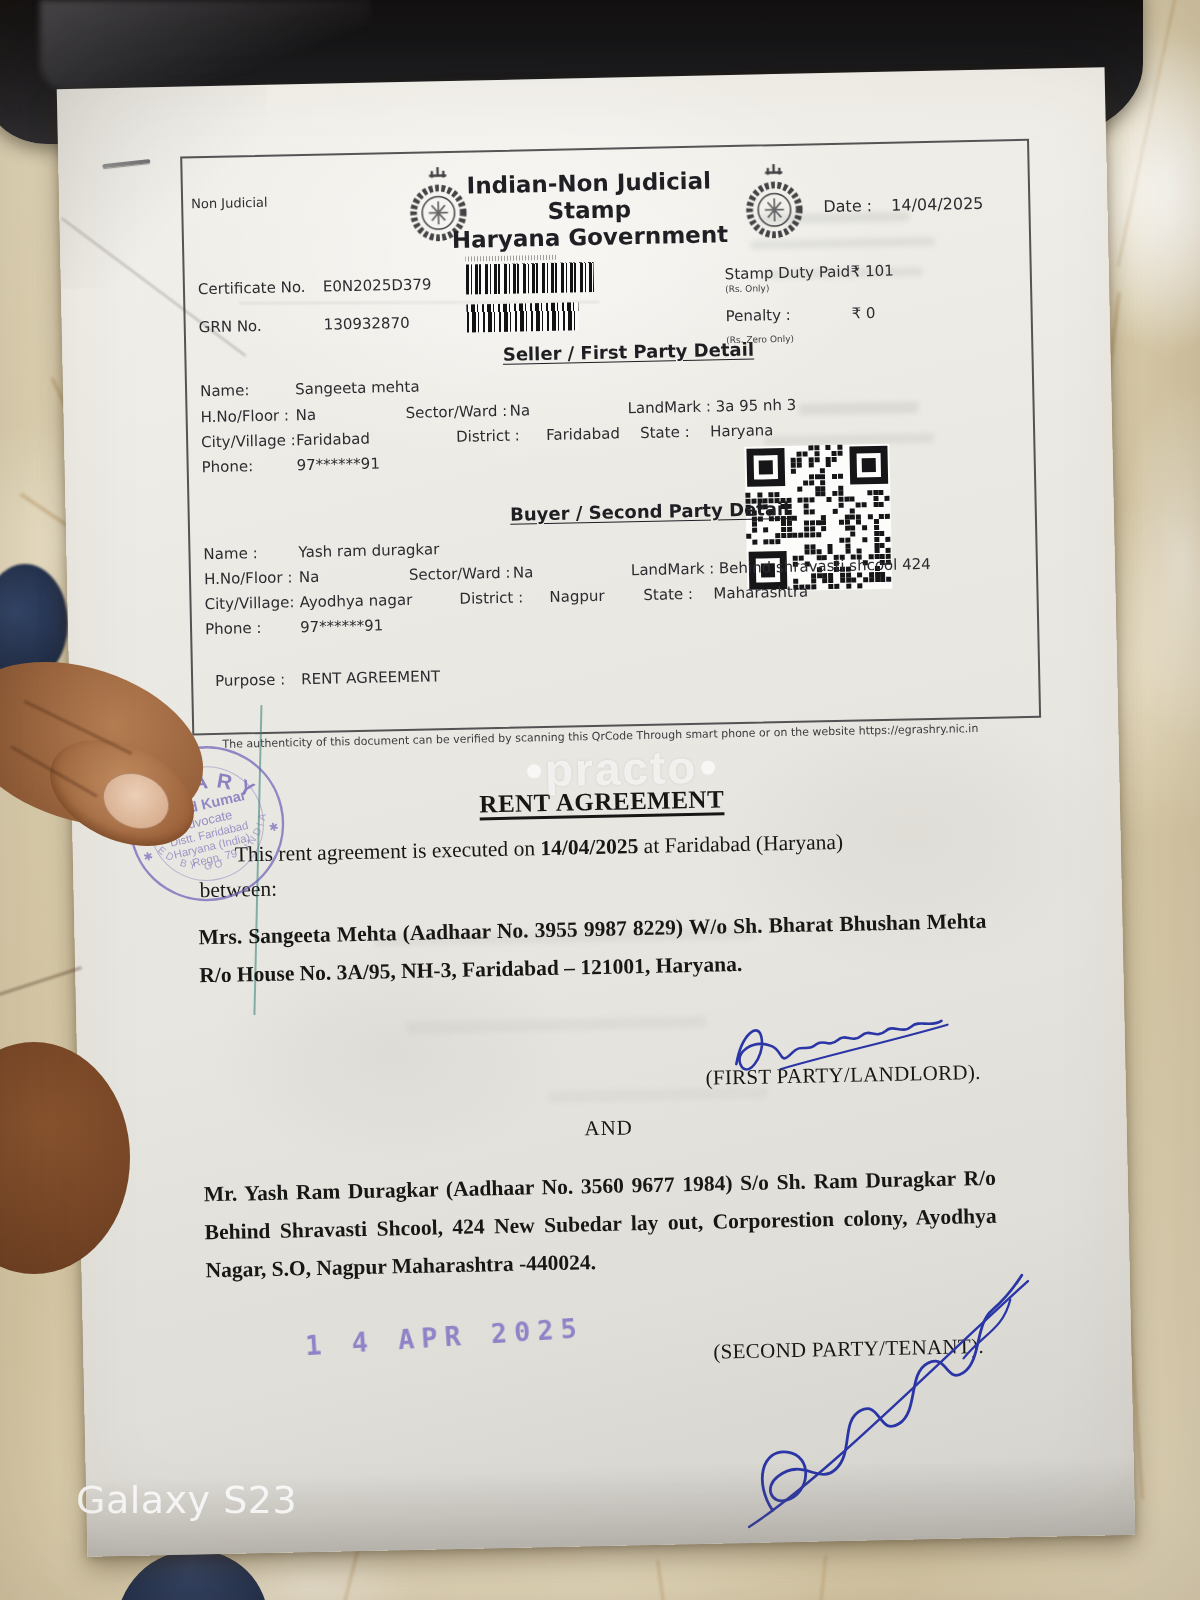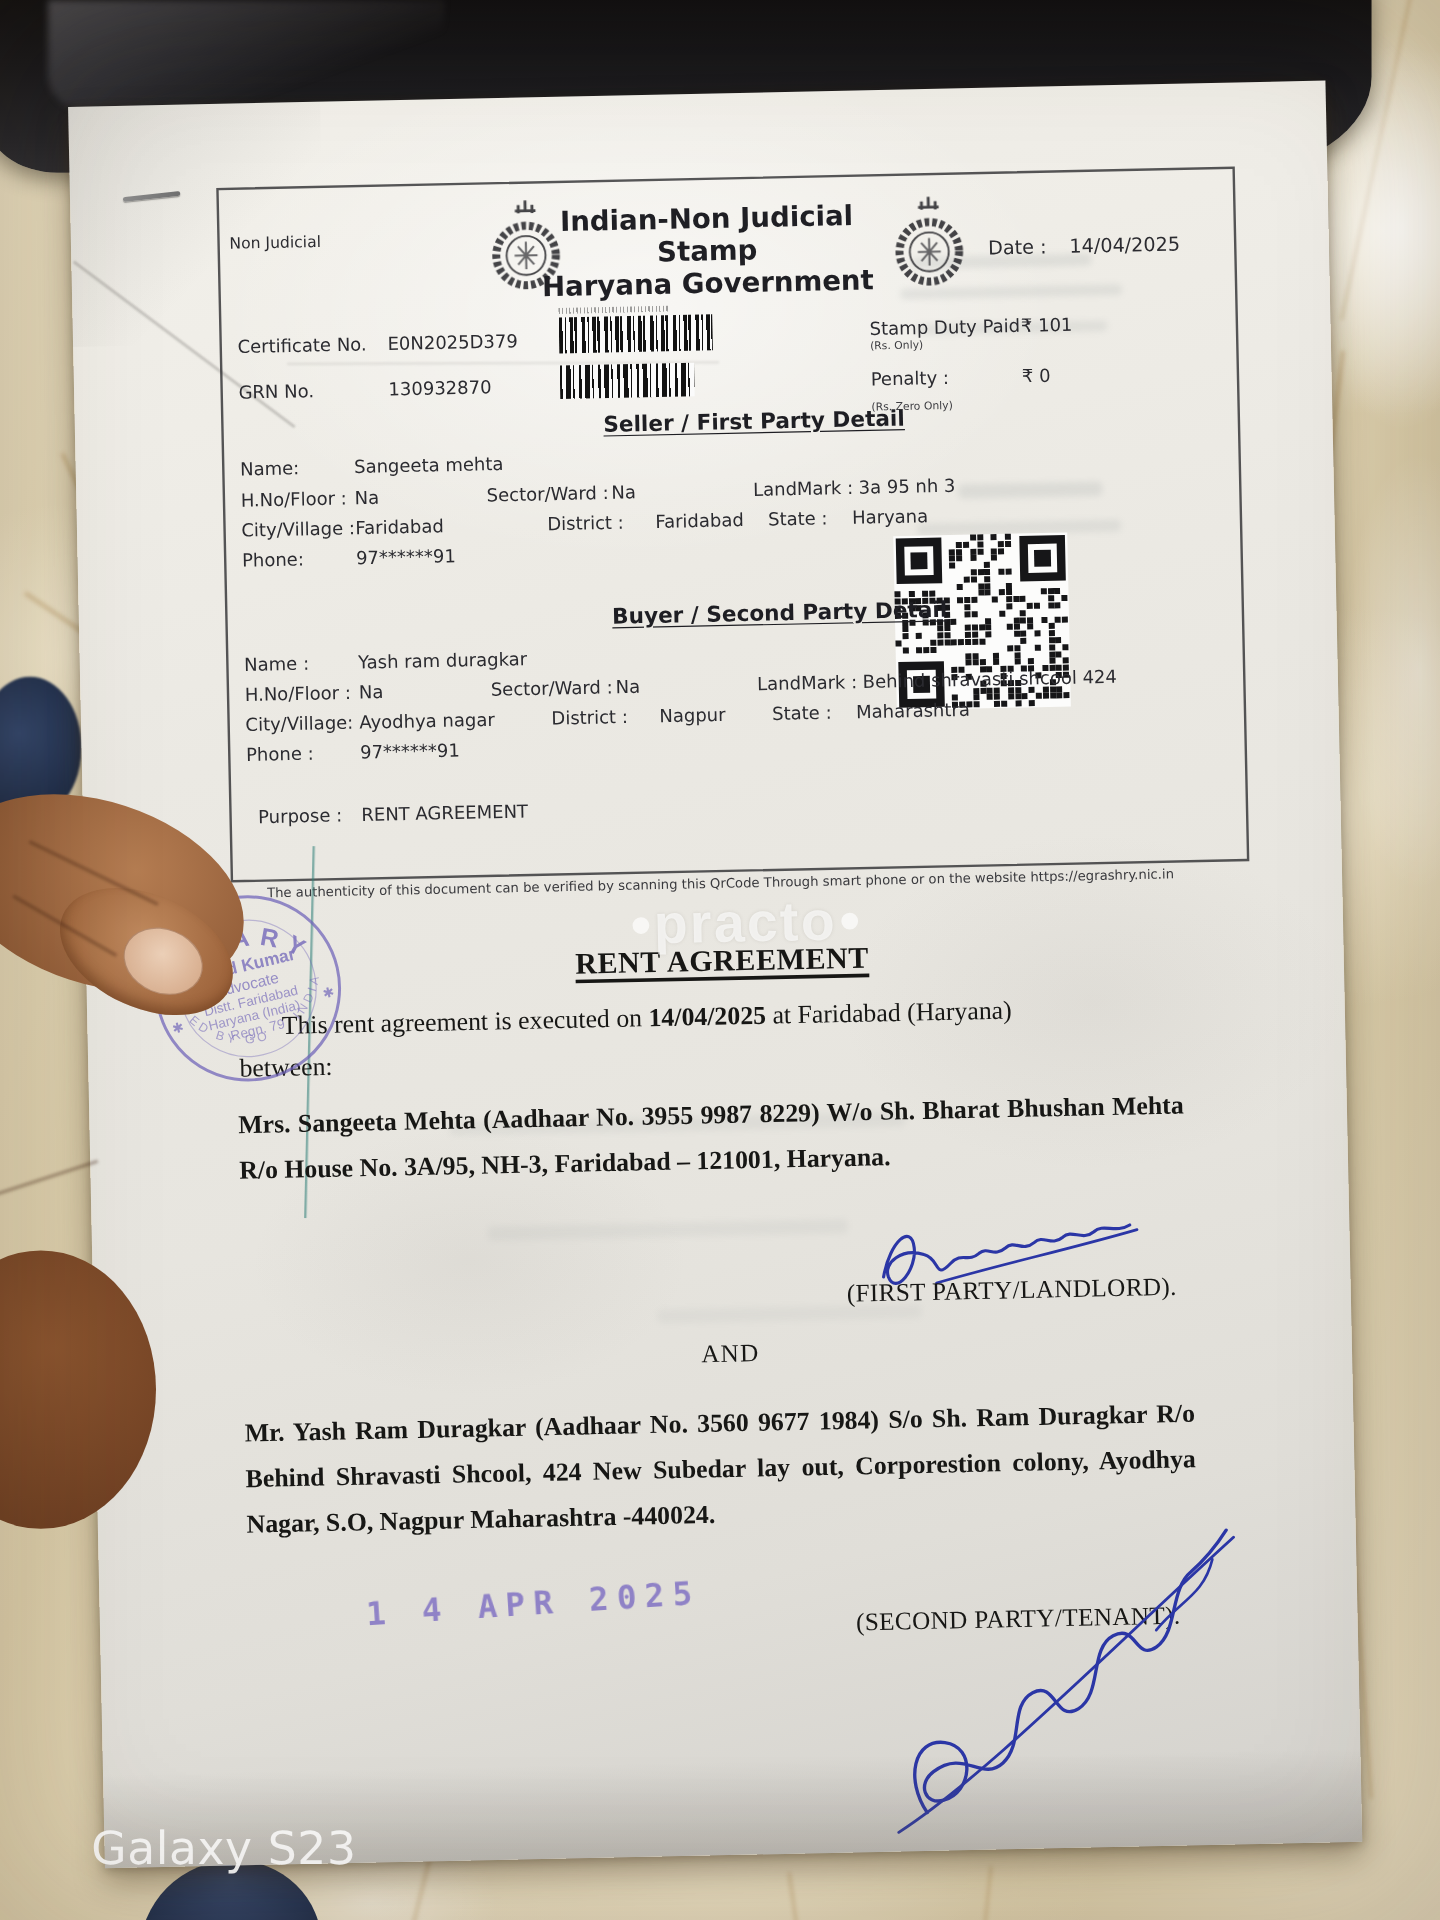--- a/index.html
+++ b/index.html
@@ -94,21 +94,21 @@
     background:radial-gradient(circle at 60% 32%,#b57d52,#8f5a36 72%,#7c4a2b 100%);}
   .palm{left:-70px;top:808px;width:252px;height:402px;transform:rotate(-9deg);
     background:linear-gradient(120deg,#9c623c000,transparent),radial-gradient(circle at 62% 30%,#a06840,#804c2c 75%,#6f3f24 100%);}
   .wrist{left:-62px;top:1042px;width:192px;height:232px;background:radial-gradient(circle at 55% 35%,#8a542f,#6f4023 80%);}
   .thumb{left:46px;top:746px;width:152px;height:94px;transform:rotate(24deg);
     background:radial-gradient(circle at 45% 40%,#c08a5e,#9a6038 85%);box-shadow:inset 0 -6px 10px rgba(80,40,15,.4);}
   .thumb-nail{left:102px;top:774px;width:66px;height:52px;transform:rotate(22deg);
     background:radial-gradient(circle at 45% 40%,#ecd0b8,#d6ab8b 85%);border:1px solid rgba(130,85,55,.45);}
   .hand-crease{position:absolute;z-index:51;background:rgba(60,30,15,.35);filter:blur(1.2px);border-radius:2px;}
   .galaxy{position:absolute;left:76px;top:1478px;z-index:60;font-family:"DejaVu Sans",sans-serif;
-    font-size:38px;color:#fbfbfb;opacity:.95;letter-spacing:.5px;margin-top:40px;}
+    font-size:38px;color:#fbfbfb;opacity:.95;letter-spacing:.5px;}
 </style>
 </head>
 <body>
 
 <div id="scene">
 
   <div class="vein" style="left:1086px;top:290px;width:3px;height:520px;transform:rotate(7deg);"></div>
   <div class="vein" style="left:1120px;top:880px;width:2px;height:620px;transform:rotate(-4deg);"></div>
   <div class="vein" style="left:1146px;top:-10px;width:2px;height:280px;transform:rotate(12deg);"></div>
   <div class="vein" style="left:6px;top:540px;width:170px;height:3px;transform:rotate(34deg);"></div>

